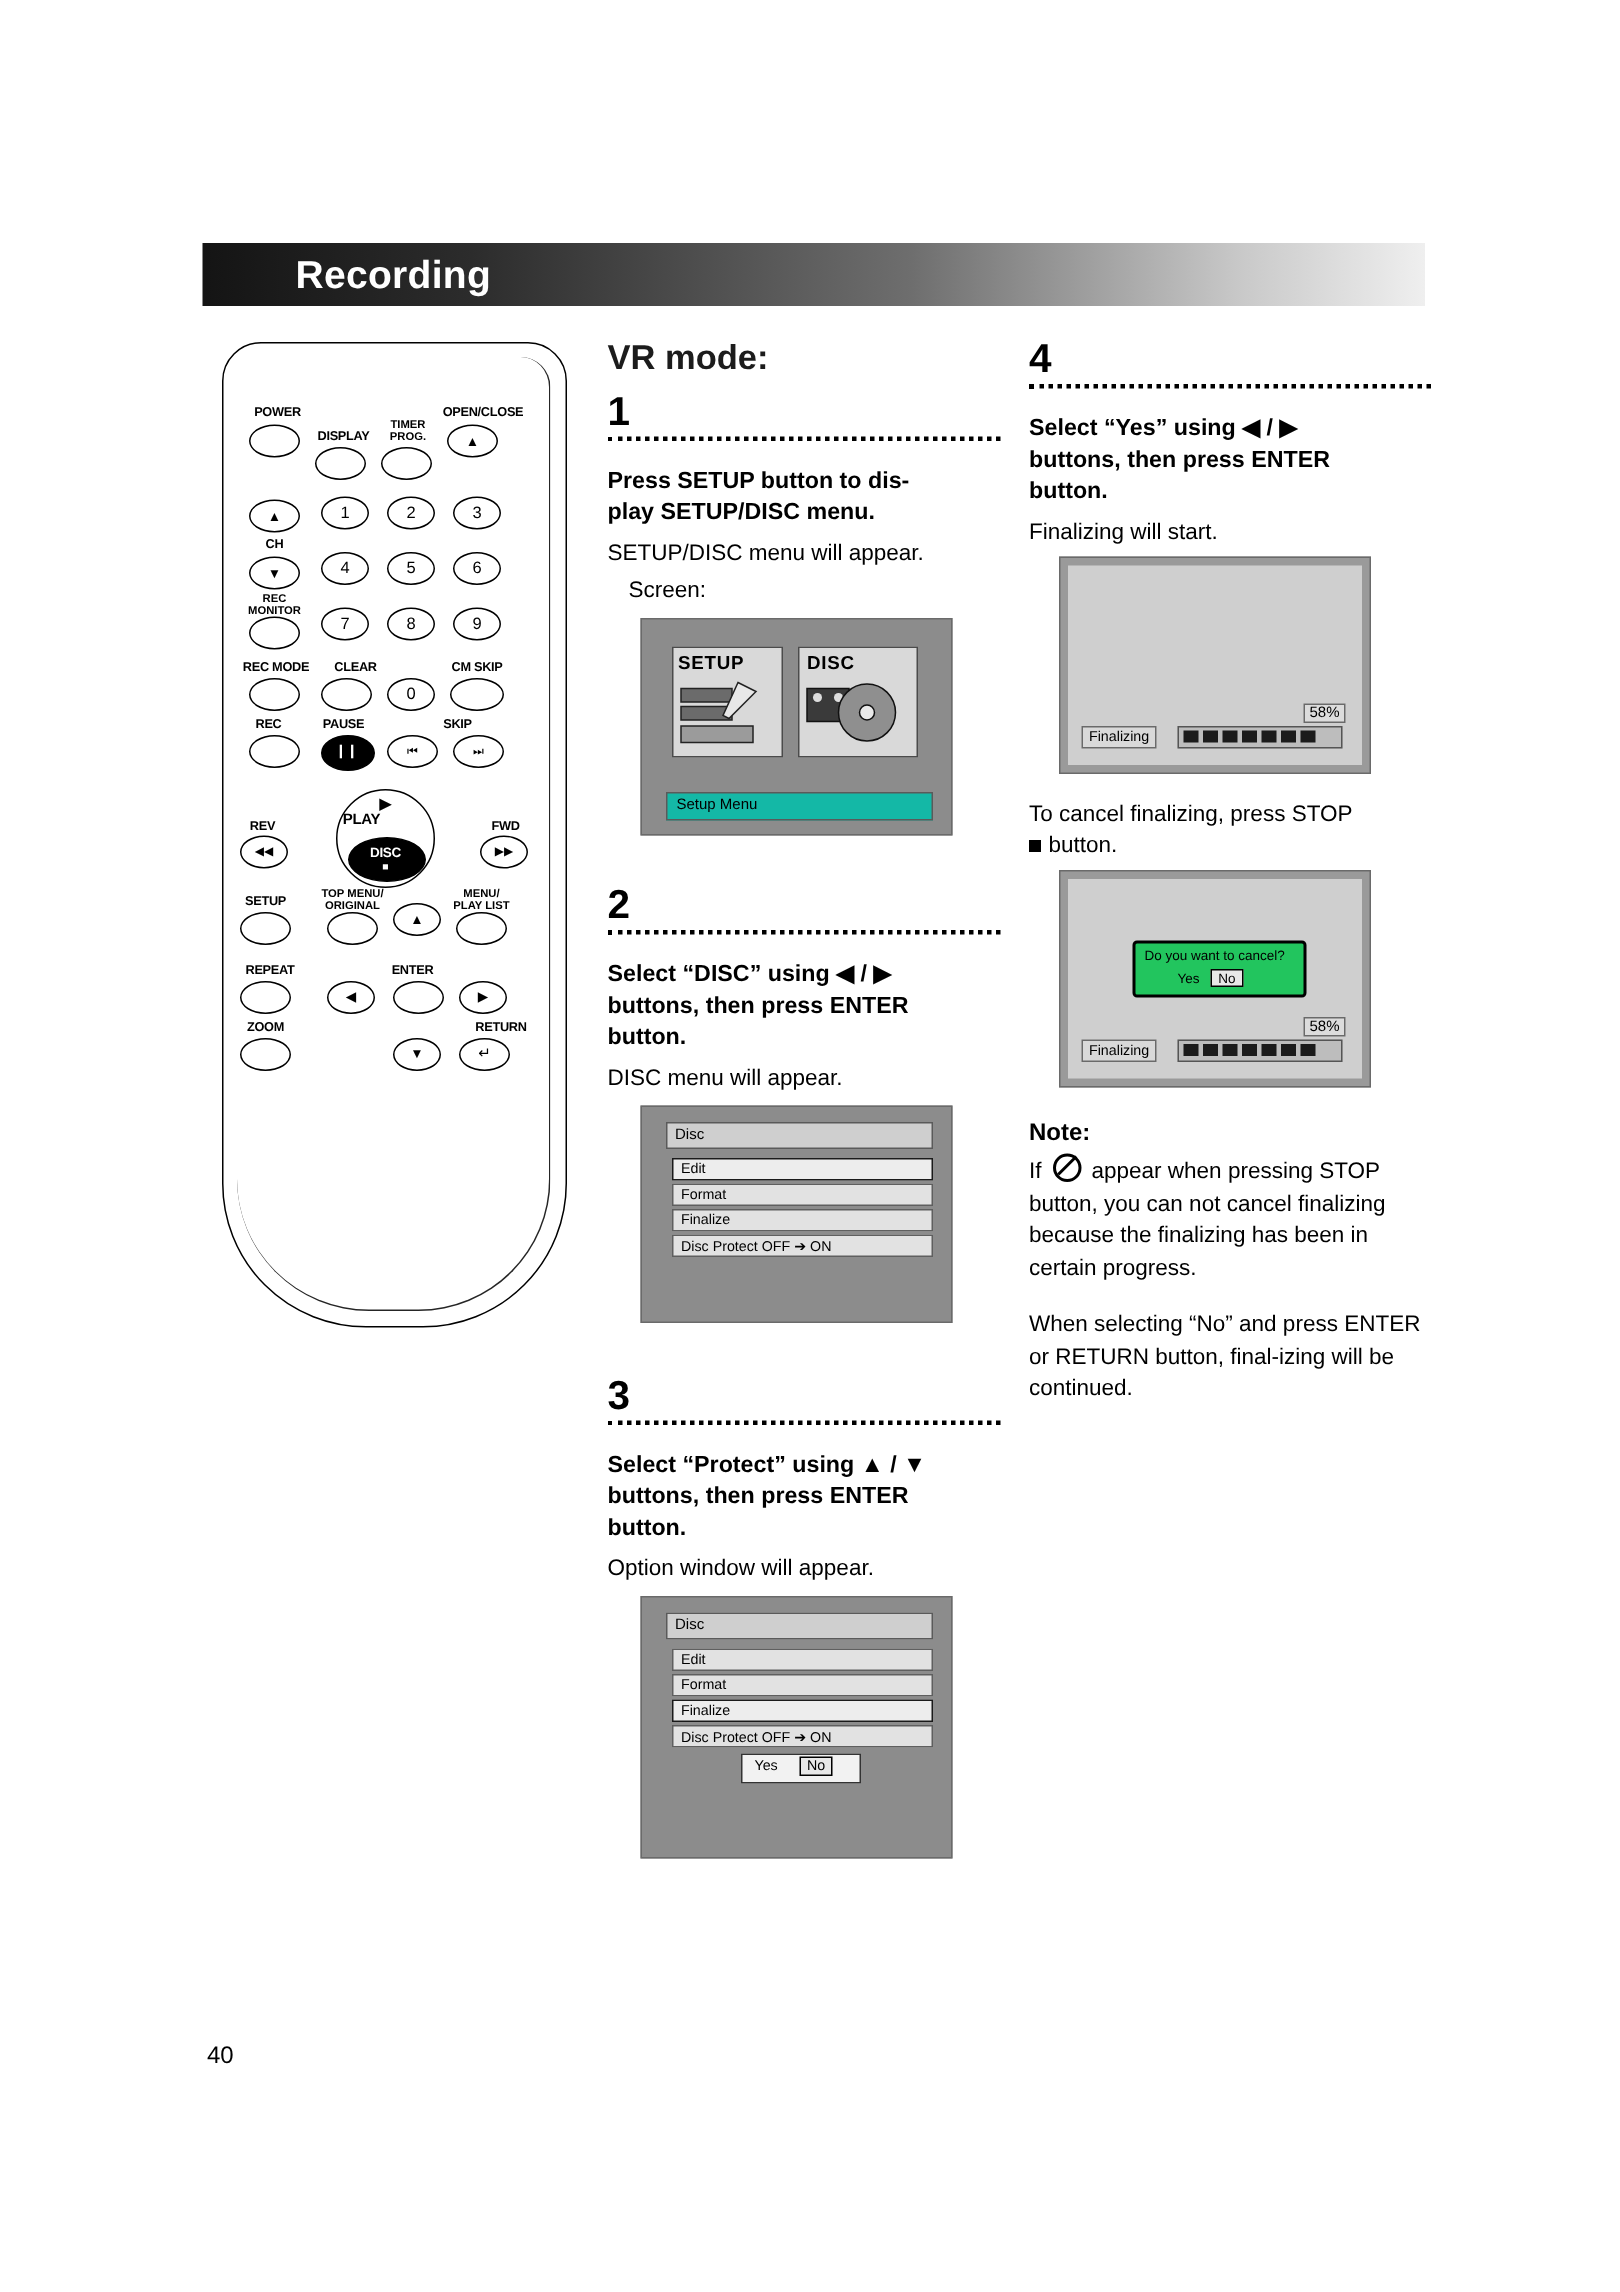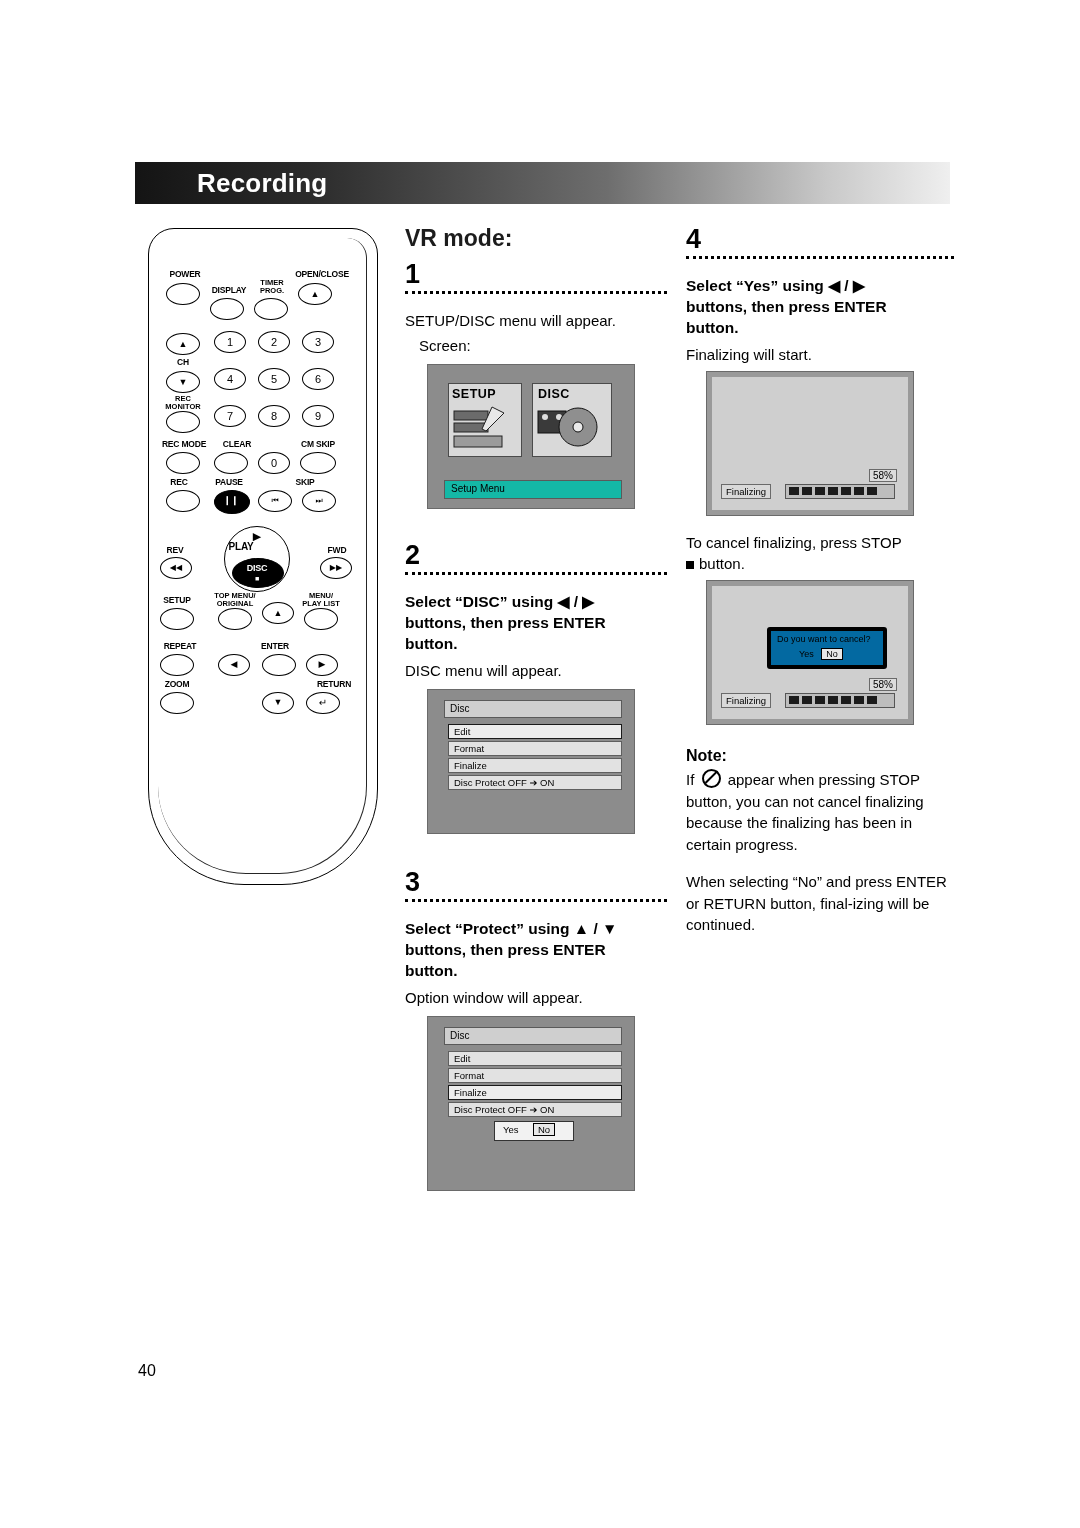--- a/index.html
+++ b/index.html
@@ -315,26 +315,26 @@
     position: absolute;
     right: 16px;
     bottom: 33px;
     font-size: 10px;
     background: #dcdcdc;
     border: 1px solid #6a6a6a;
     padding: 0px 3px;
   }
   .cancel-box {
     position: absolute;
-    left: 60px;
+    left: 48px;
     top: 46px;
     width: 112px;
     height: 34px;
-    background: #0369a1;
-    border: 4px solid #000000;
+    background: #22c55e;
+    border: 2px solid #000000;
     border-radius: 3px;
   }
   .cancel-box .q {
     position: absolute;
     left: 6px;
     top: 3px;
     font-size: 9px;
   }
   .cancel-box .opts {
     position: absolute;
@@ -487,20 +487,24 @@
     <div class="btn-oval" style="left:166px; top:464px; width:34px; height:22px;"></div>
     <div class="glyph" style="left:166px; top:470px; width:34px; font-size:10px;">↵</div>
   </div>
 
   <div class="col-mid">
 
     <div class="vr-mode-title">VR mode:</div>
 
     <div class="step-num">1</div>
     <div class="dotted"></div>
+    <div class="step-head">
+      <span>Press SETUP button to dis-</span><br>
+      <span>play SETUP/DISC menu.</span>
+    </div>
     <div class="body-text">SETUP/DISC menu will appear.</div>
     <div class="body-text indent">Screen:</div>
 
     <div class="screen screen-setupdisc" style="margin-left:22px;">
       <div class="sd-box" style="left:20px; top:18px; width:72px; height:72px;"></div>
       <div class="sd-label" style="left:24px; top:22px;">SETUP</div>
       <svg style="position:absolute;left:24px;top:40px;" width="64" height="46">
         <rect x="2" y="6" width="34" height="9" fill="#6b6b6b" stroke="#222"></rect>
         <rect x="2" y="18" width="34" height="9" fill="#6b6b6b" stroke="#222"></rect>
         <rect x="2" y="31" width="48" height="11" fill="#9b9b9b" stroke="#222"></rect>

